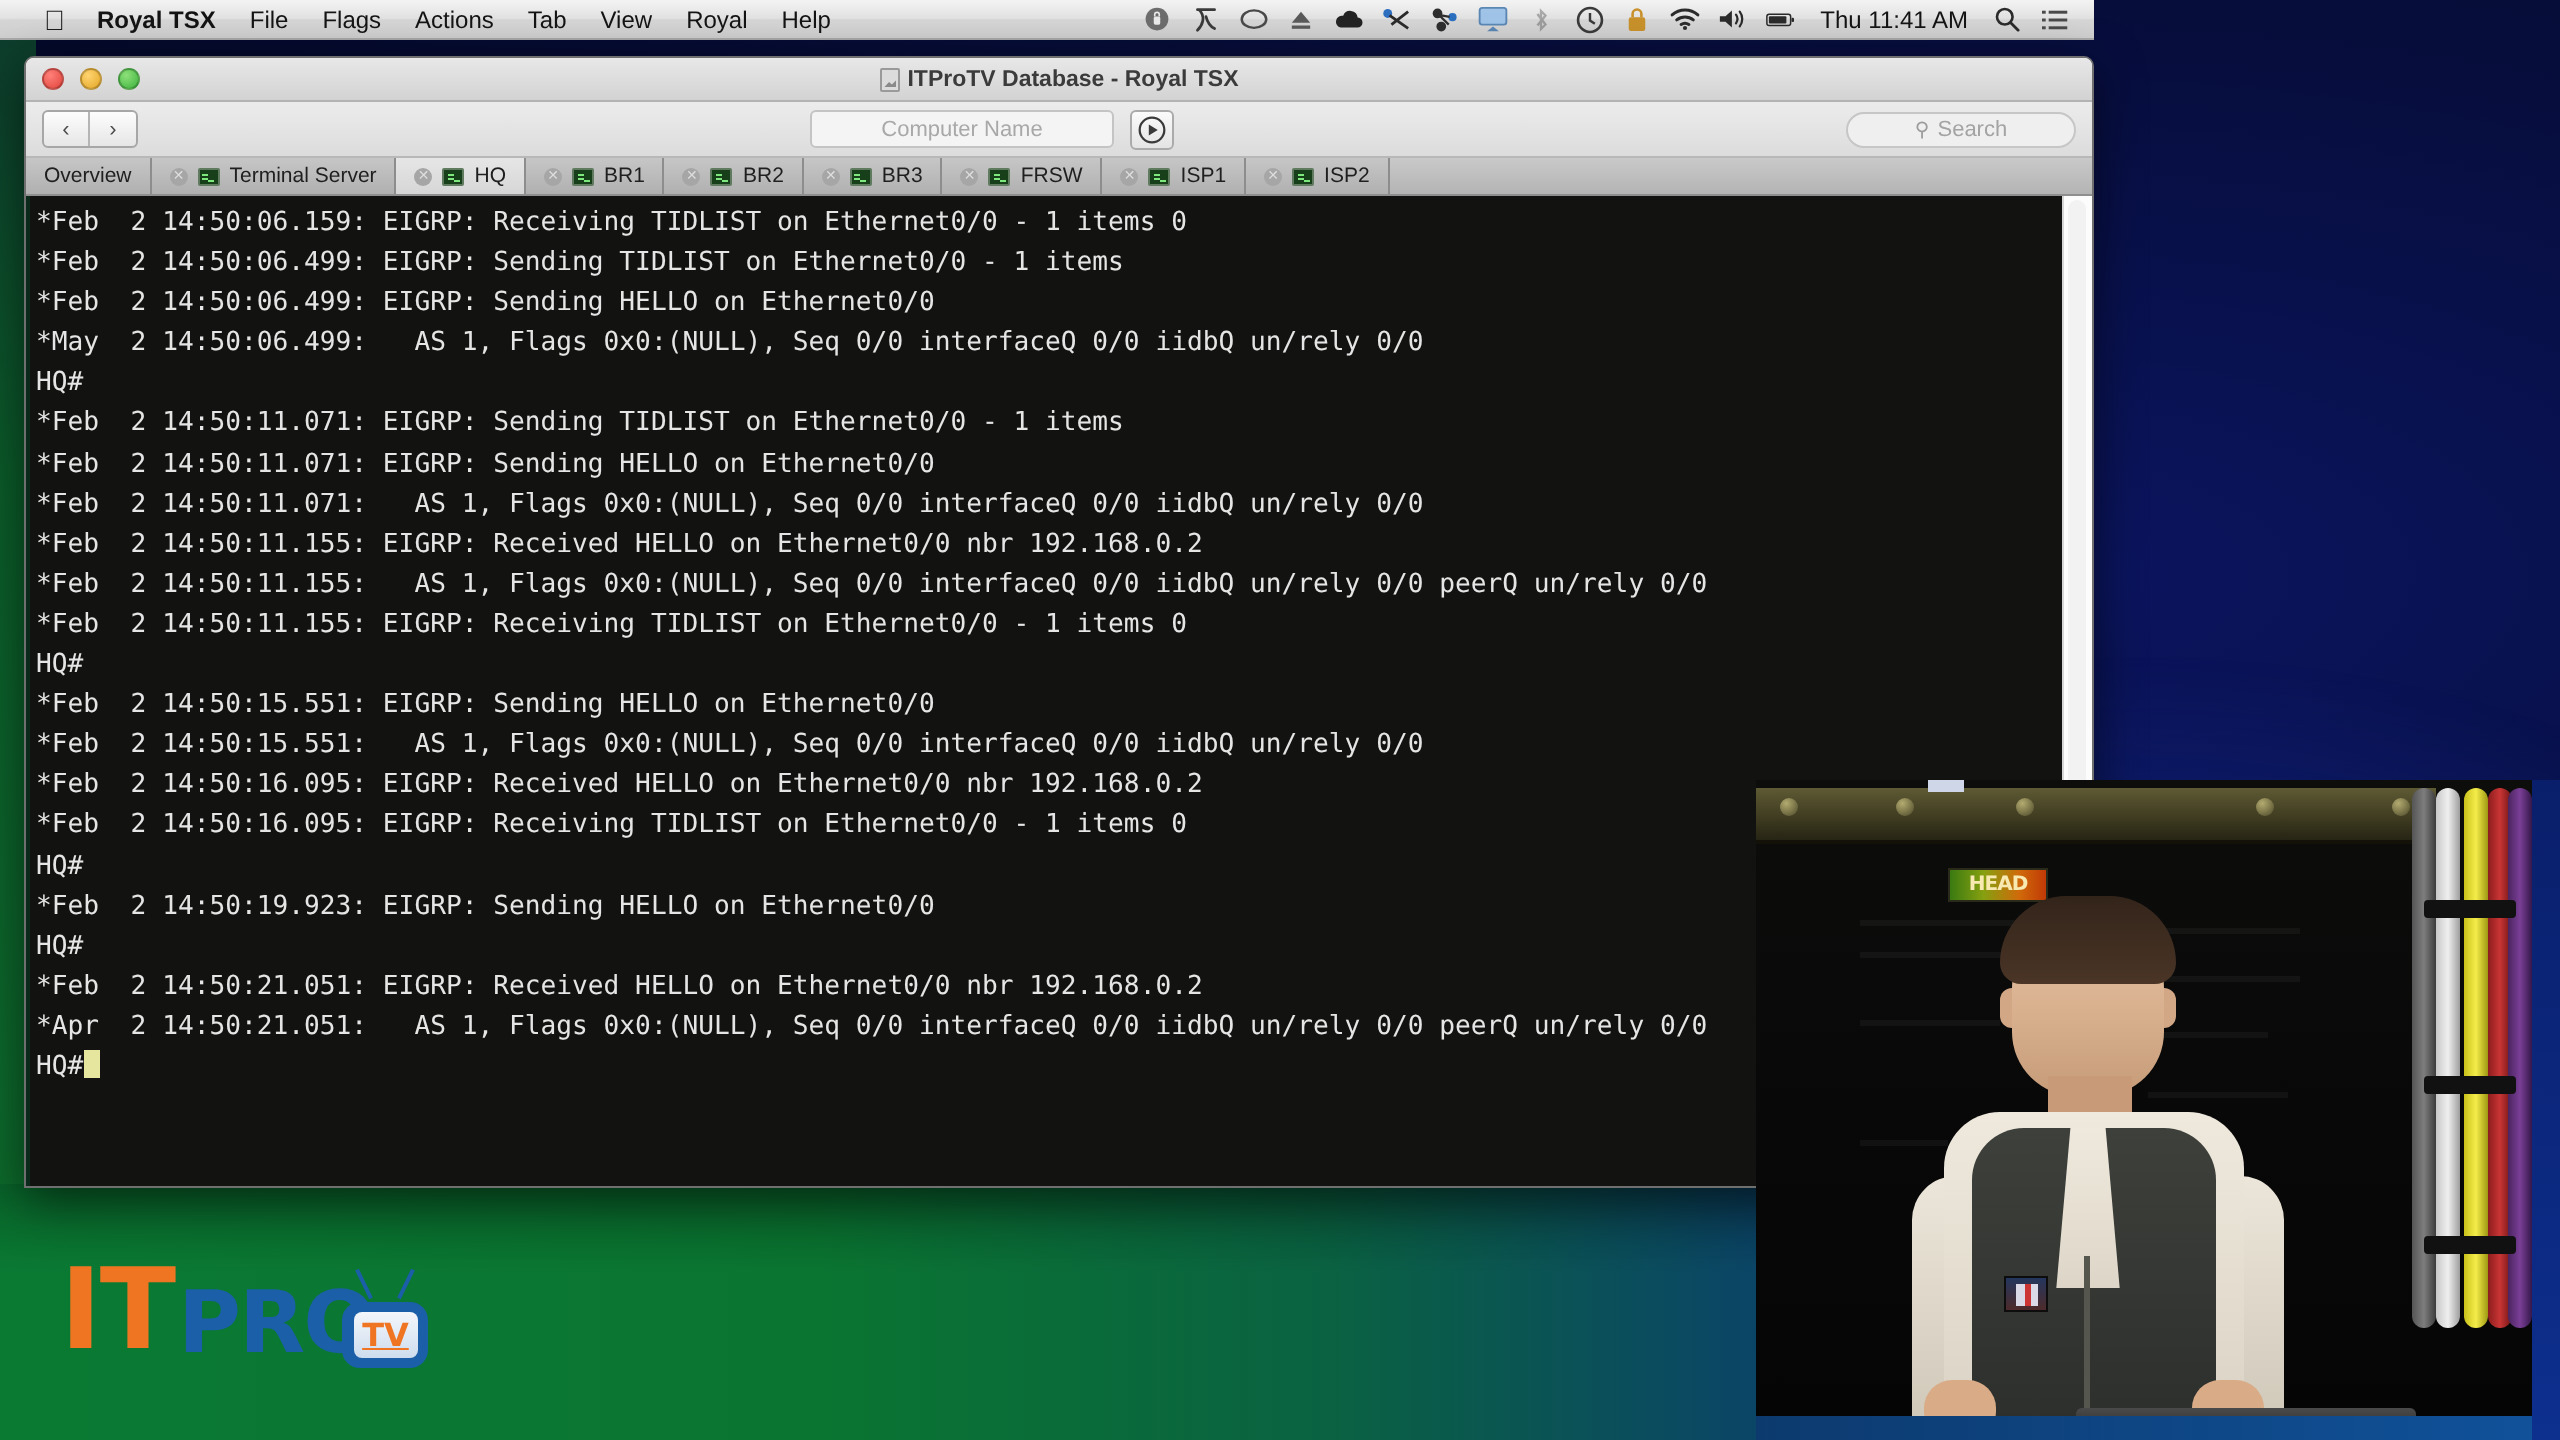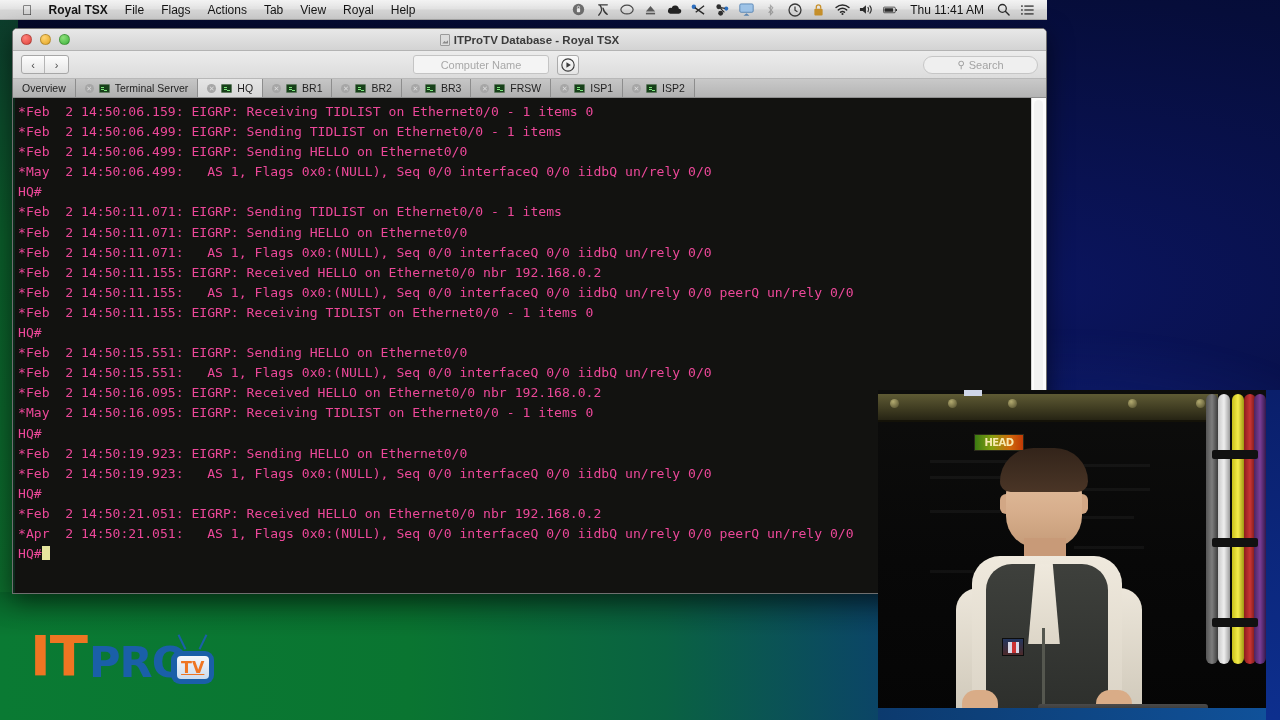--- a/index.html
+++ b/index.html
@@ -98,21 +98,21 @@
     display:flex; height:19px; border:1px solid #a7a7a7; border-radius:3px; overflow:hidden;
     background:linear-gradient(180deg,#fdfdfd,#e6e6e6);
   }
   .navseg div {
     width:23px; display:flex; align-items:center; justify-content:center;
     font-size:11px; color:#4a4a4a;
   }
   .navseg div:first-child { border-right:1px solid #b5b5b5; }
   #toolbar-spacer { flex:1; }
   #computer-name {
-    width:136px; height:19px; border:1px solid #c4c4c4; border-radius:3px;
+    width:152px; height:19px; border:1px solid #c4c4c4; border-radius:3px;
     background:#f4f4f4; font-size:11px; color:#a8a8a8;
     display:flex; align-items:center; justify-content:center;
   }
   #connect-btn {
     margin-left:8px; width:22px; height:20px; border:1px solid #ababab; border-radius:3px;
     background:linear-gradient(180deg,#fbfbfb,#e4e4e4);
     display:flex; align-items:center; justify-content:center;
     font-size:12px; color:#3a3a3a;
   }
   #toolbar-spacer2 { flex:1; }
@@ -168,21 +168,21 @@
   #terminal {
     position:absolute; left:2px; top:0; right:15px; bottom:2px;
     background:#121210;
     padding:4px 0 0 3px;
     overflow:hidden;
   }
   .tline {
     font-family:"DejaVu Sans Mono", monospace;
     font-size:13.1px;
     line-height:20.1px;
-    color:#ec4899;
+    color:#e5e5e5;
     white-space:pre;
     letter-spacing:0px;
   }
   #cursor-block {
     display:inline-block; width:8px; height:14px;
     background:#e6e69e; vertical-align:-2px;
   }
   #scrollbar-track {
     position:absolute; right:0; top:0; width:15px; height:100%;
     background:#fcfcfc; border-left:1px solid #d6d6d6;
@@ -568,24 +568,23 @@
           <div class="tline">*Feb  2 14:50:11.071: EIGRP: Sending TIDLIST on Ethernet0/0 - 1 items</div>
           <div class="tline">*Feb  2 14:50:11.071: EIGRP: Sending HELLO on Ethernet0/0</div>
           <div class="tline">*Feb  2 14:50:11.071:   AS 1, Flags 0x0:(NULL), Seq 0/0 interfaceQ 0/0 iidbQ un/rely 0/0</div>
           <div class="tline">*Feb  2 14:50:11.155: EIGRP: Received HELLO on Ethernet0/0 nbr 192.168.0.2</div>
           <div class="tline">*Feb  2 14:50:11.155:   AS 1, Flags 0x0:(NULL), Seq 0/0 interfaceQ 0/0 iidbQ un/rely 0/0 peerQ un/rely 0/0</div>
           <div class="tline">*Feb  2 14:50:11.155: EIGRP: Receiving TIDLIST on Ethernet0/0 - 1 items 0</div>
           <div class="tline">HQ#</div>
           <div class="tline">*Feb  2 14:50:15.551: EIGRP: Sending HELLO on Ethernet0/0</div>
           <div class="tline">*Feb  2 14:50:15.551:   AS 1, Flags 0x0:(NULL), Seq 0/0 interfaceQ 0/0 iidbQ un/rely 0/0</div>
           <div class="tline">*Feb  2 14:50:16.095: EIGRP: Received HELLO on Ethernet0/0 nbr 192.168.0.2</div>
-          <div class="tline">*May  2 14:50:16.095: EIGRP: Receiving TIDLIST on Ethernet0/0 - 1 items 0</div>
+          <div class="tline">*Feb  2 14:50:16.095: EIGRP: Receiving TIDLIST on Ethernet0/0 - 1 items 0</div>
           <div class="tline">HQ#</div>
           <div class="tline">*Feb  2 14:50:19.923: EIGRP: Sending HELLO on Ethernet0/0</div>
-          <div class="tline">*Feb  2 14:50:19.923:   AS 1, Flags 0x0:(NULL), Seq 0/0 interfaceQ 0/0 iidbQ un/rely 0/0</div>
           <div class="tline">HQ#</div>
           <div class="tline">*Feb  2 14:50:21.051: EIGRP: Received HELLO on Ethernet0/0 nbr 192.168.0.2</div>
           <div class="tline">*Apr  2 14:50:21.051:   AS 1, Flags 0x0:(NULL), Seq 0/0 interfaceQ 0/0 iidbQ un/rely 0/0 peerQ un/rely 0/0</div>
         </div>
       <div class="tline"><span>HQ#</span><span id="cursor-block"></span></div>
     </div>
     <div id="scrollbar-track">
       <div id="scrollbar-thumb"></div>
     </div>
   </div>

